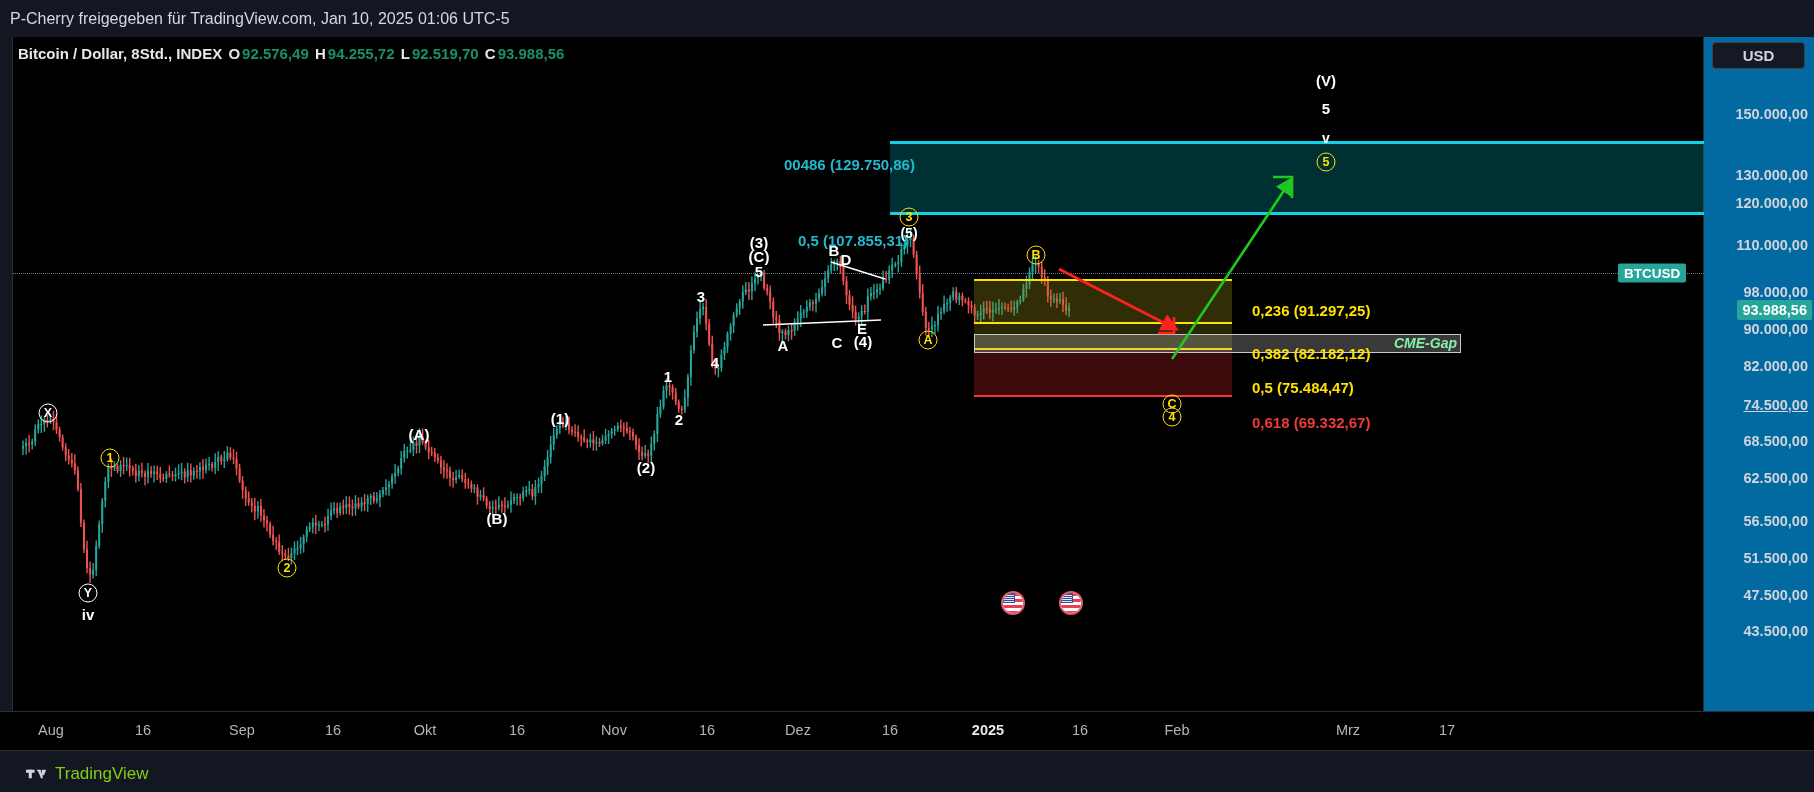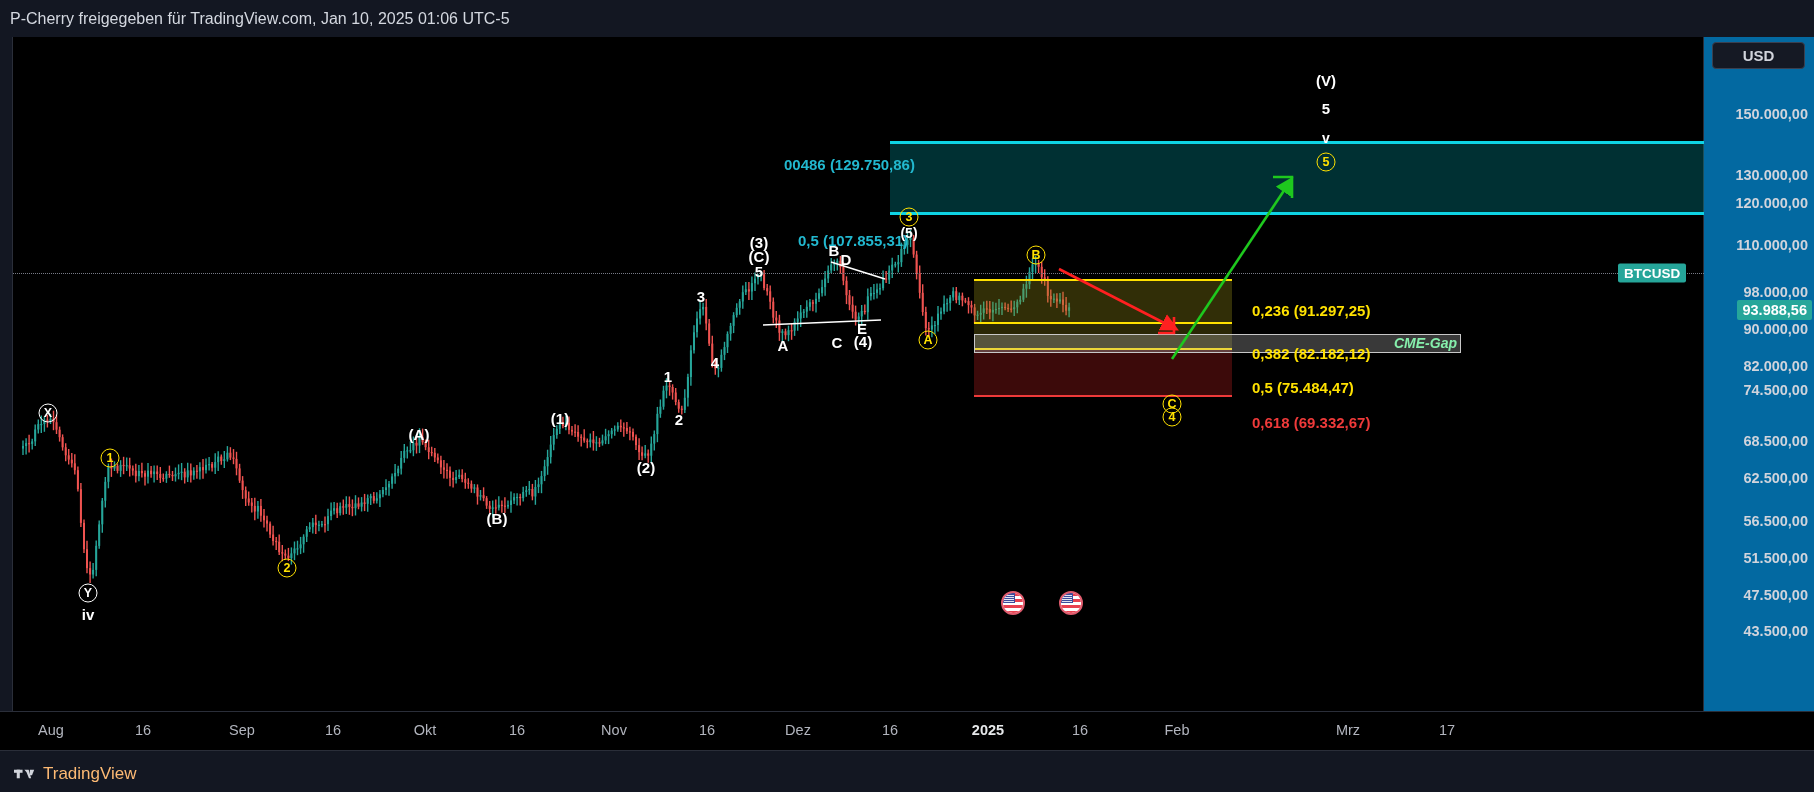--- a/index.html
+++ b/index.html
@@ -154,23 +154,23 @@
     transform:translateY(-50%);
   }
   .cme-box {
     position:absolute; z-index:14;
     background:rgba(190,190,190,0.30);
     border:1px solid #c8c8c8;
   }
 
   
   #tv-logo {
-    position:absolute; left:14px; top:12px;
+    position:absolute; left:26px; top:12px;
     display:flex; align-items:center; gap:7px;
-    color:#fdba74; font-size:17px;
+    color:#84cc16; font-size:17px;
   }
   #tv-logo svg { display:block; }
 
   
   .flag {
     position:absolute; width:24px; height:24px; border-radius:50%;
     border:2px solid #e05c6e; overflow:hidden; z-index:25;
     transform:translate(-50%,-50%);
     background:#fff;
   }
@@ -957,20 +957,27 @@
         <div class="ann white" style="left: 633px; top: 430px;">(2)</div>
         <div class="ann white" style="left: 406px; top: 397px;">(A)</div>
         <div class="ann white" style="left: 484px; top: 481px;">(B)</div>
         <div class="circ w" style="left: 35px; top: 376px;">X</div>
         <div class="circ y" style="left: 97px; top: 421px;">1</div>
         <div class="circ y" style="left: 274px; top: 531px;">2</div>
         <div class="circ w" style="left: 75px; top: 556px;">Y</div>
         <div class="ann white" style="left: 75px; top: 577px;">iv</div>
       </div>
 
+    <div id="legend">
+      <span class="sym">Bitcoin / Dollar, 8Std., INDEX</span>
+      <span class="lbl">O</span><span class="val">92.576,49</span>
+      <span class="lbl">H</span><span class="val">94.255,72</span>
+      <span class="lbl">L</span><span class="val">92.519,70</span>
+      <span class="lbl">C</span><span class="val">93.988,56</span>
+    </div>
 
     <div id="ticker-badge" style="left:1605px; top:236px;">BTCUSD</div>
 
     <div class="flag" style="left:1000px; top:566px;">
       <div class="stripes"></div>
         <div class="canton"></div>
     </div>
     <div class="flag" style="left:1058px; top:566px;">
       <div class="stripes"></div>
         <div class="canton"></div>
@@ -983,21 +990,21 @@
   <div id="priceaxis">
     <div id="usd-badge">USD</div>
     <div id="price-ticks">
         <div class="p-tick" style="top: 77px;">150.000,00</div>
         <div class="p-tick" style="top: 138px;">130.000,00</div>
         <div class="p-tick" style="top: 166px;">120.000,00</div>
         <div class="p-tick" style="top: 208px;">110.000,00</div>
         <div class="p-tick" style="top: 255px;">98.000,00</div>
         <div class="p-tick" style="top: 292px;">90.000,00</div>
         <div class="p-tick" style="top: 329px;">82.000,00</div>
-        <div class="p-tick" style="top: 353px;">74.500,00</div>
+        <div class="p-tick" style="top: 368px; text-decoration: underline;">74.500,00</div>
         <div class="p-tick" style="top: 404px;">68.500,00</div>
         <div class="p-tick" style="top: 441px;">62.500,00</div>
         <div class="p-tick" style="top: 484px;">56.500,00</div>
         <div class="p-tick" style="top: 521px;">51.500,00</div>
         <div class="p-tick" style="top: 558px;">47.500,00</div>
         <div class="p-tick" style="top: 594px;">43.500,00</div>
       </div>
     <div id="price-badge-axis" style="top:273px;">93.988,56</div>
   </div>
 

